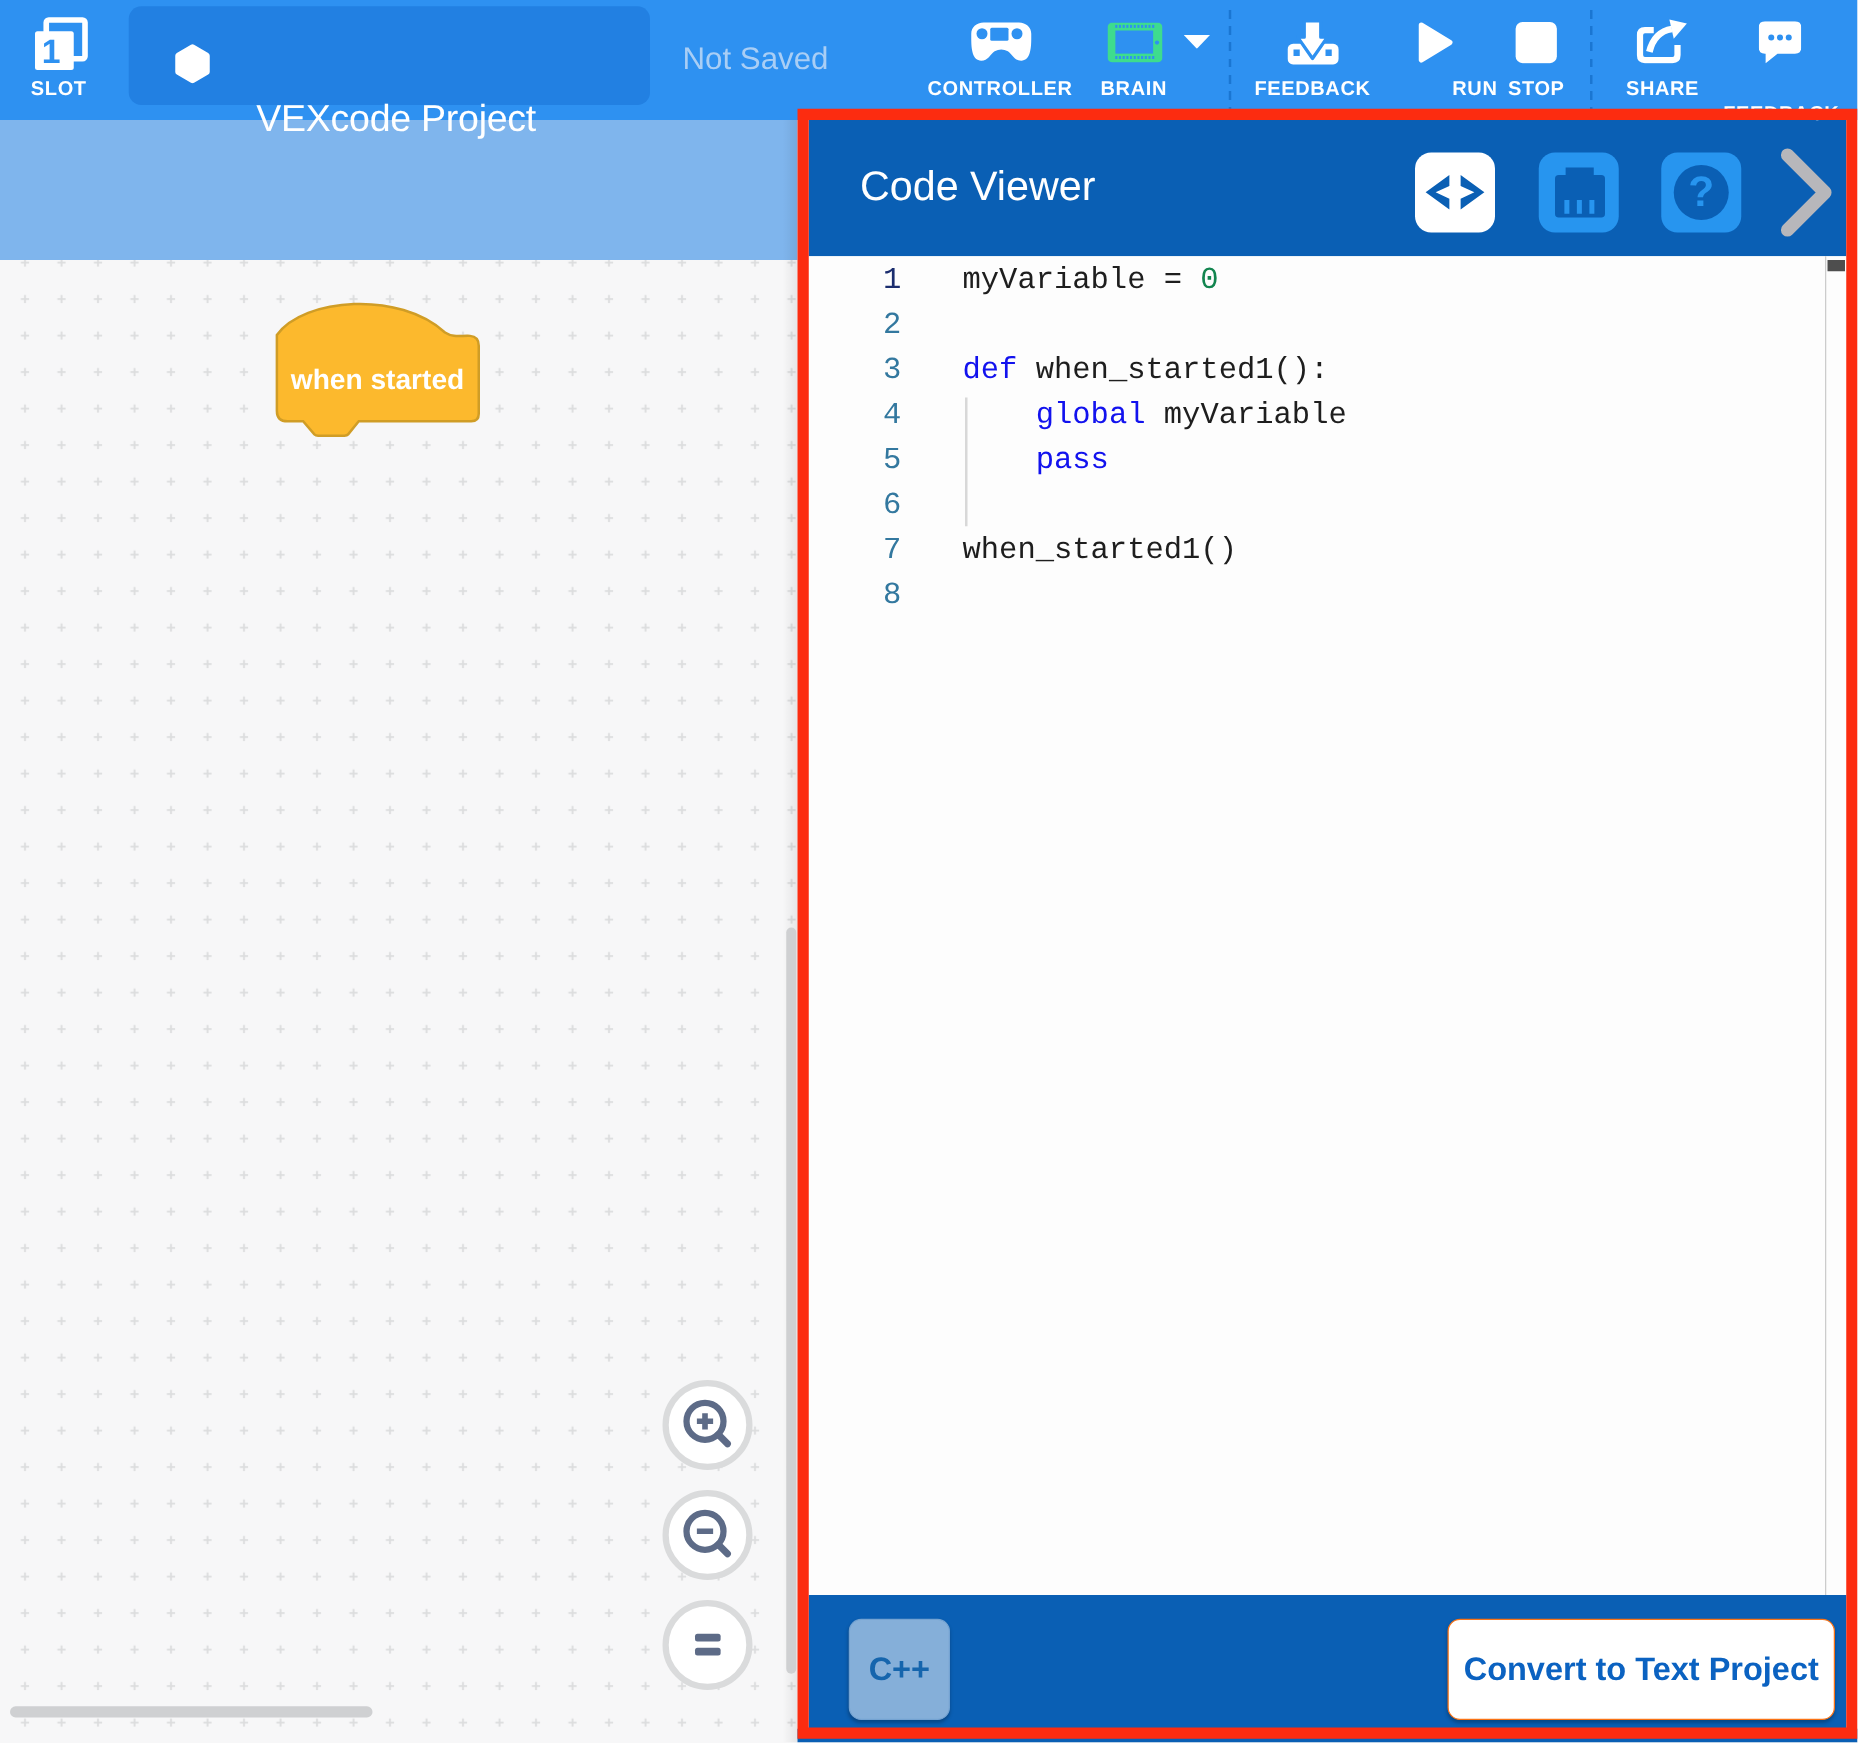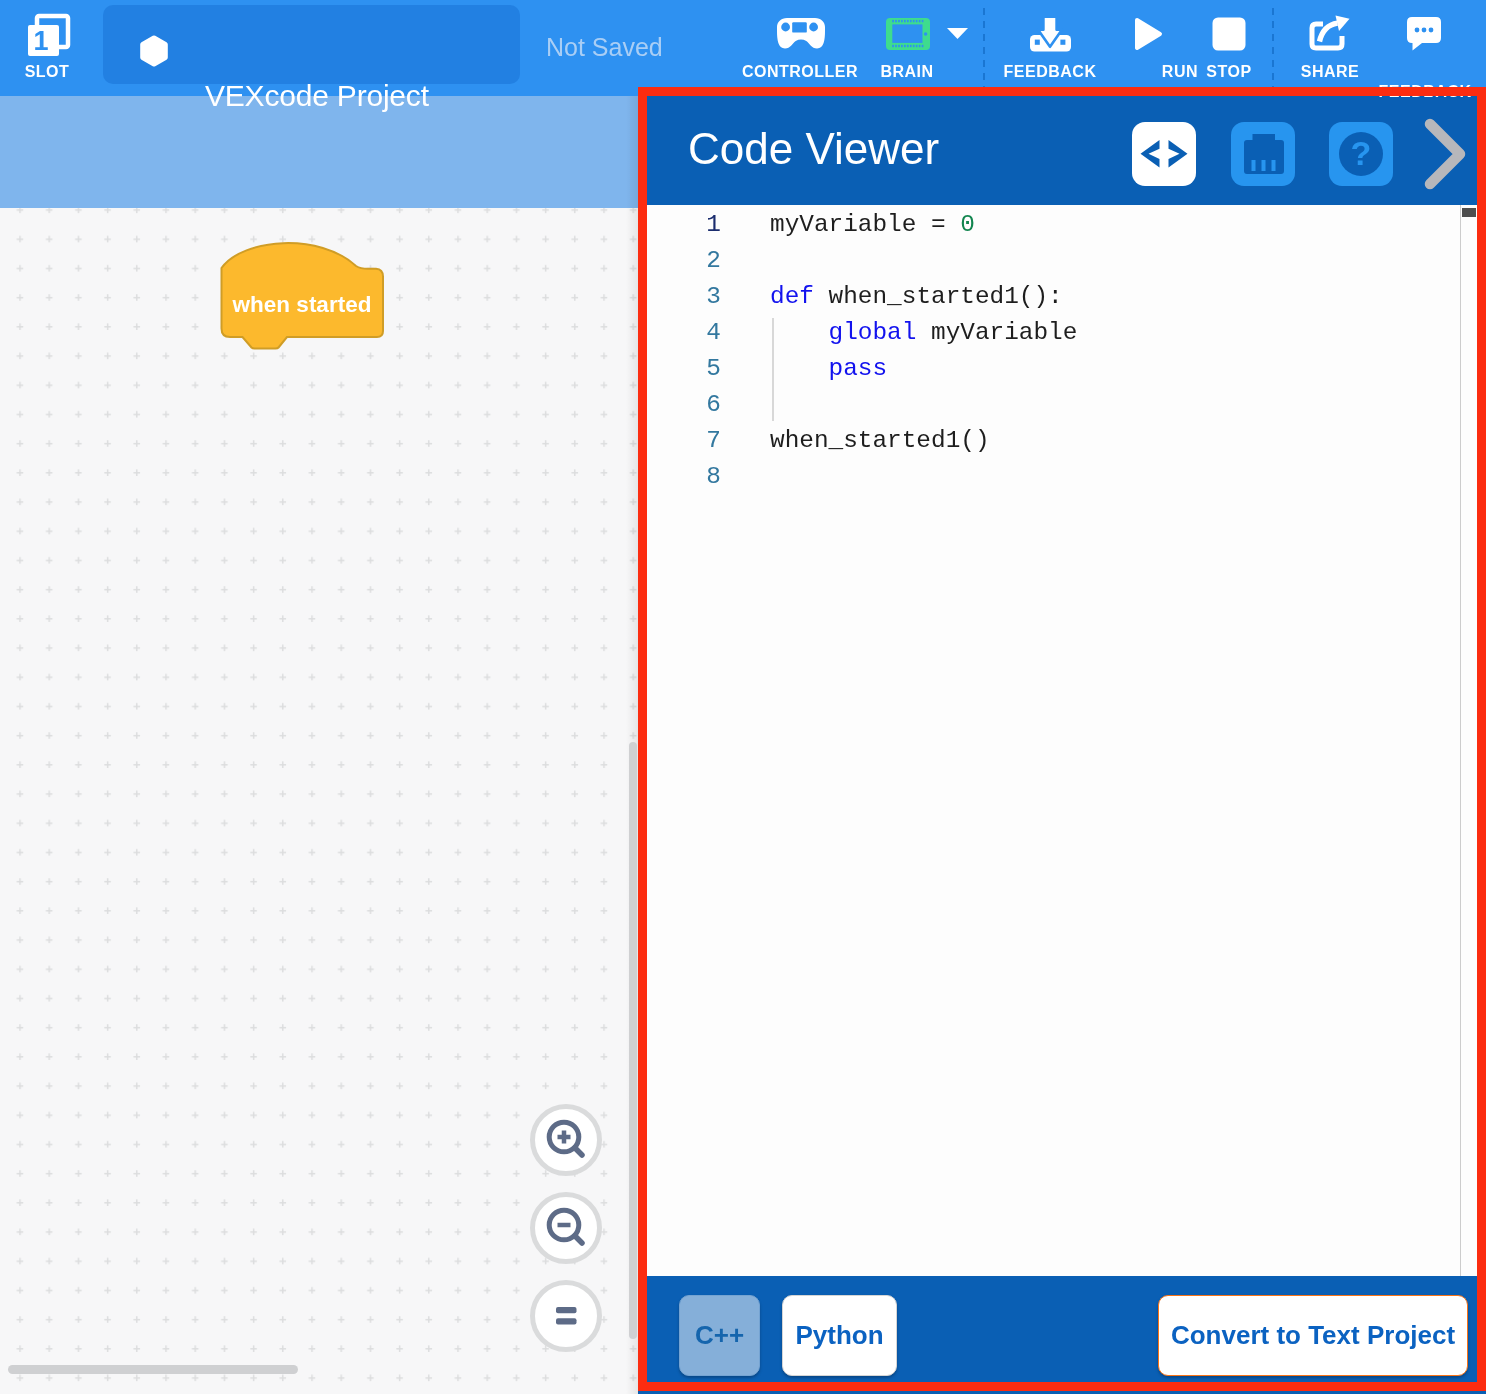--- a/index.html
+++ b/index.html
@@ -21,21 +21,21 @@
   #vscroll { left:629px; top:742px; width:8px; height:597px; background:#cfd0d2; border-radius:4px; z-index:7; }
   #hscroll { left:8px; top:1365px; width:290px; height:9px; background:#cfd0d2; border-radius:4.5px; z-index:7; }
 
   
   .zbtn { position:absolute; left:530px; width:72px; height:72px; border-radius:50%; background:#fff; border:5px solid #dadbdc; z-index:8; }
 
   
   #panelbottomstrip { left:638px; top:1383px; width:848px; height:11px; background:#0a5fb4; z-index:9; }
   #redframe { left:638px; top:87px; width:848px; height:1304px; border:9px solid #fc2c10; z-index:60; pointer-events:none; }
   #cvheader { left:647px; top:96px; width:830px; height:109px; background:#0a5fb4; z-index:10; }
-  #cvtitle { position:absolute; left:41px; top:0; height:109px; line-height:106px; font-size:44px; color:#fff; }
+  #cvtitle { position:absolute; left:41px; top:0; height:109px; line-height:106px; font-size:33px; color:#fff; }
   .hbtn { position:absolute; top:26px; width:64px; height:64px; border-radius:13px; }
   #codearea { left:647px; top:205px; width:830px; height:1071px; background:#fdfdfd; z-index:10; }
   #codescrollline { left:1460px; top:205px; width:1px; height:1071px; background:#ccc; z-index:11; }
   #codescrollthumb { left:1462px; top:208px; width:14px; height:9px; background:#4e4e4e; z-index:11; }
   pre.code { font-family:"Liberation Mono", monospace; font-size:24.4px; line-height:36px; }
   #gutter { position:absolute; left:44px; top:2px; text-align:right; width:30px; color:#33789f; }
   #codetext { position:absolute; left:123px; top:2px; color:#1e1e1e; }
   .kw { color:#1212ee; }
   .num { color:#12854f; }
   #indentguide { position:absolute; left:125px; top:113px; width:2px; height:103px; background:#d8d8d8; }
@@ -234,16 +234,15 @@
     <span class="kw">global</span> myVariable
     <span class="kw">pass</span>
 
 when_started1()</pre>
   <div id="indentguide"></div>
 </div>
 <div class="abs" id="codescrollline"></div>
 <div class="abs" id="codescrollthumb"></div>
 <div class="abs" id="cvbottom">
   <div class="bbtn" id="btncpp">C++</div>
-  <div class="bbtn" id="btnpy">Python</div>
   <div class="bbtn" id="btnconv">Convert to Text Project</div>
 </div>
 <div class="abs" id="redframe"></div>
 
 </body></html>

